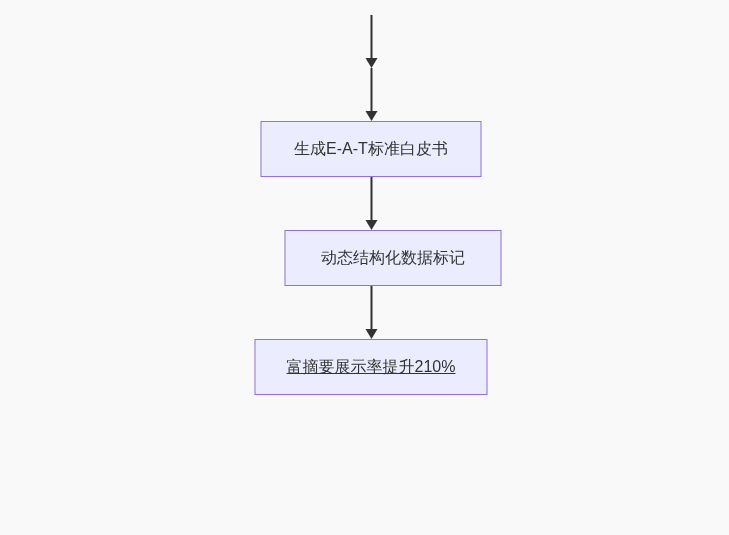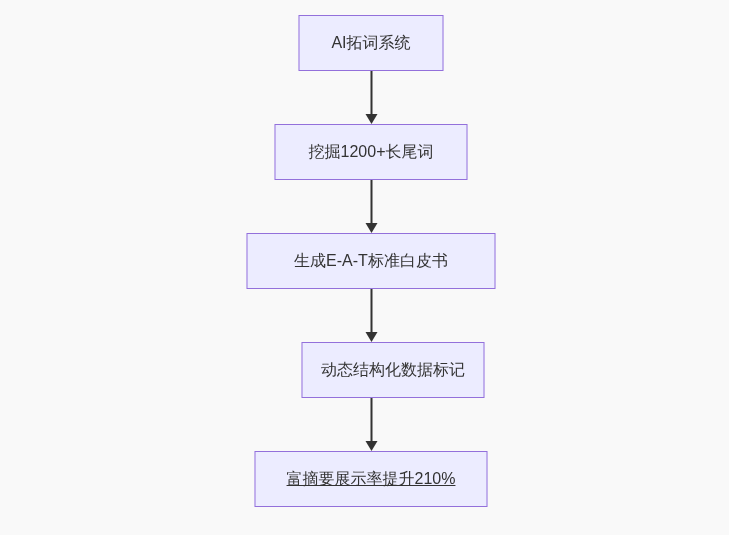--- a/index.html
+++ b/index.html
@@ -28,22 +28,22 @@
     color: #333333;
     font-size: 16px;
     display: flex;
     align-items: center;
     justify-content: center;
     text-align: center;
     white-space: nowrap;
   }
   .node.n1 { width: 145px; }
   .node.n2 { width: 193px; }
-  .node.n3 { width: 249px; }
-  .node.n4 { width: 183px; margin-left: 44px; }
+  .node.n3 { width: 221px; }
+  .node.n4 { width: 217px; margin-left: 44px; }
   .node.n5 { width: 233px; text-decoration: underline; }
   .edge {
     height: 53px;
     display: flex;
     flex-direction: column;
     align-items: center;
   }
   .edge-line {
     width: 2px;
     flex: 1 1 auto;
@@ -55,32 +55,26 @@
     border-left: 6px solid transparent;
     border-right: 6px solid transparent;
     border-top: 10px solid #333333;
   }
 </style>
 </head>
 <body>
 
 <div class="flowchart">
 
-  <div class="node n1">
-    <span>AI拓词系统</span>
-  </div>
 
   <div class="edge">
     <div class="edge-line"></div>
     <div class="edge-arrowhead"></div>
   </div>
 
-  <div class="node n2">
-    <span>挖掘1200+长尾词</span>
-  </div>
 
   <div class="edge">
     <div class="edge-line"></div>
     <div class="edge-arrowhead"></div>
   </div>
 
   <div class="node n3">
     <span>生成E-A-T标准白皮书</span>
   </div>
 

